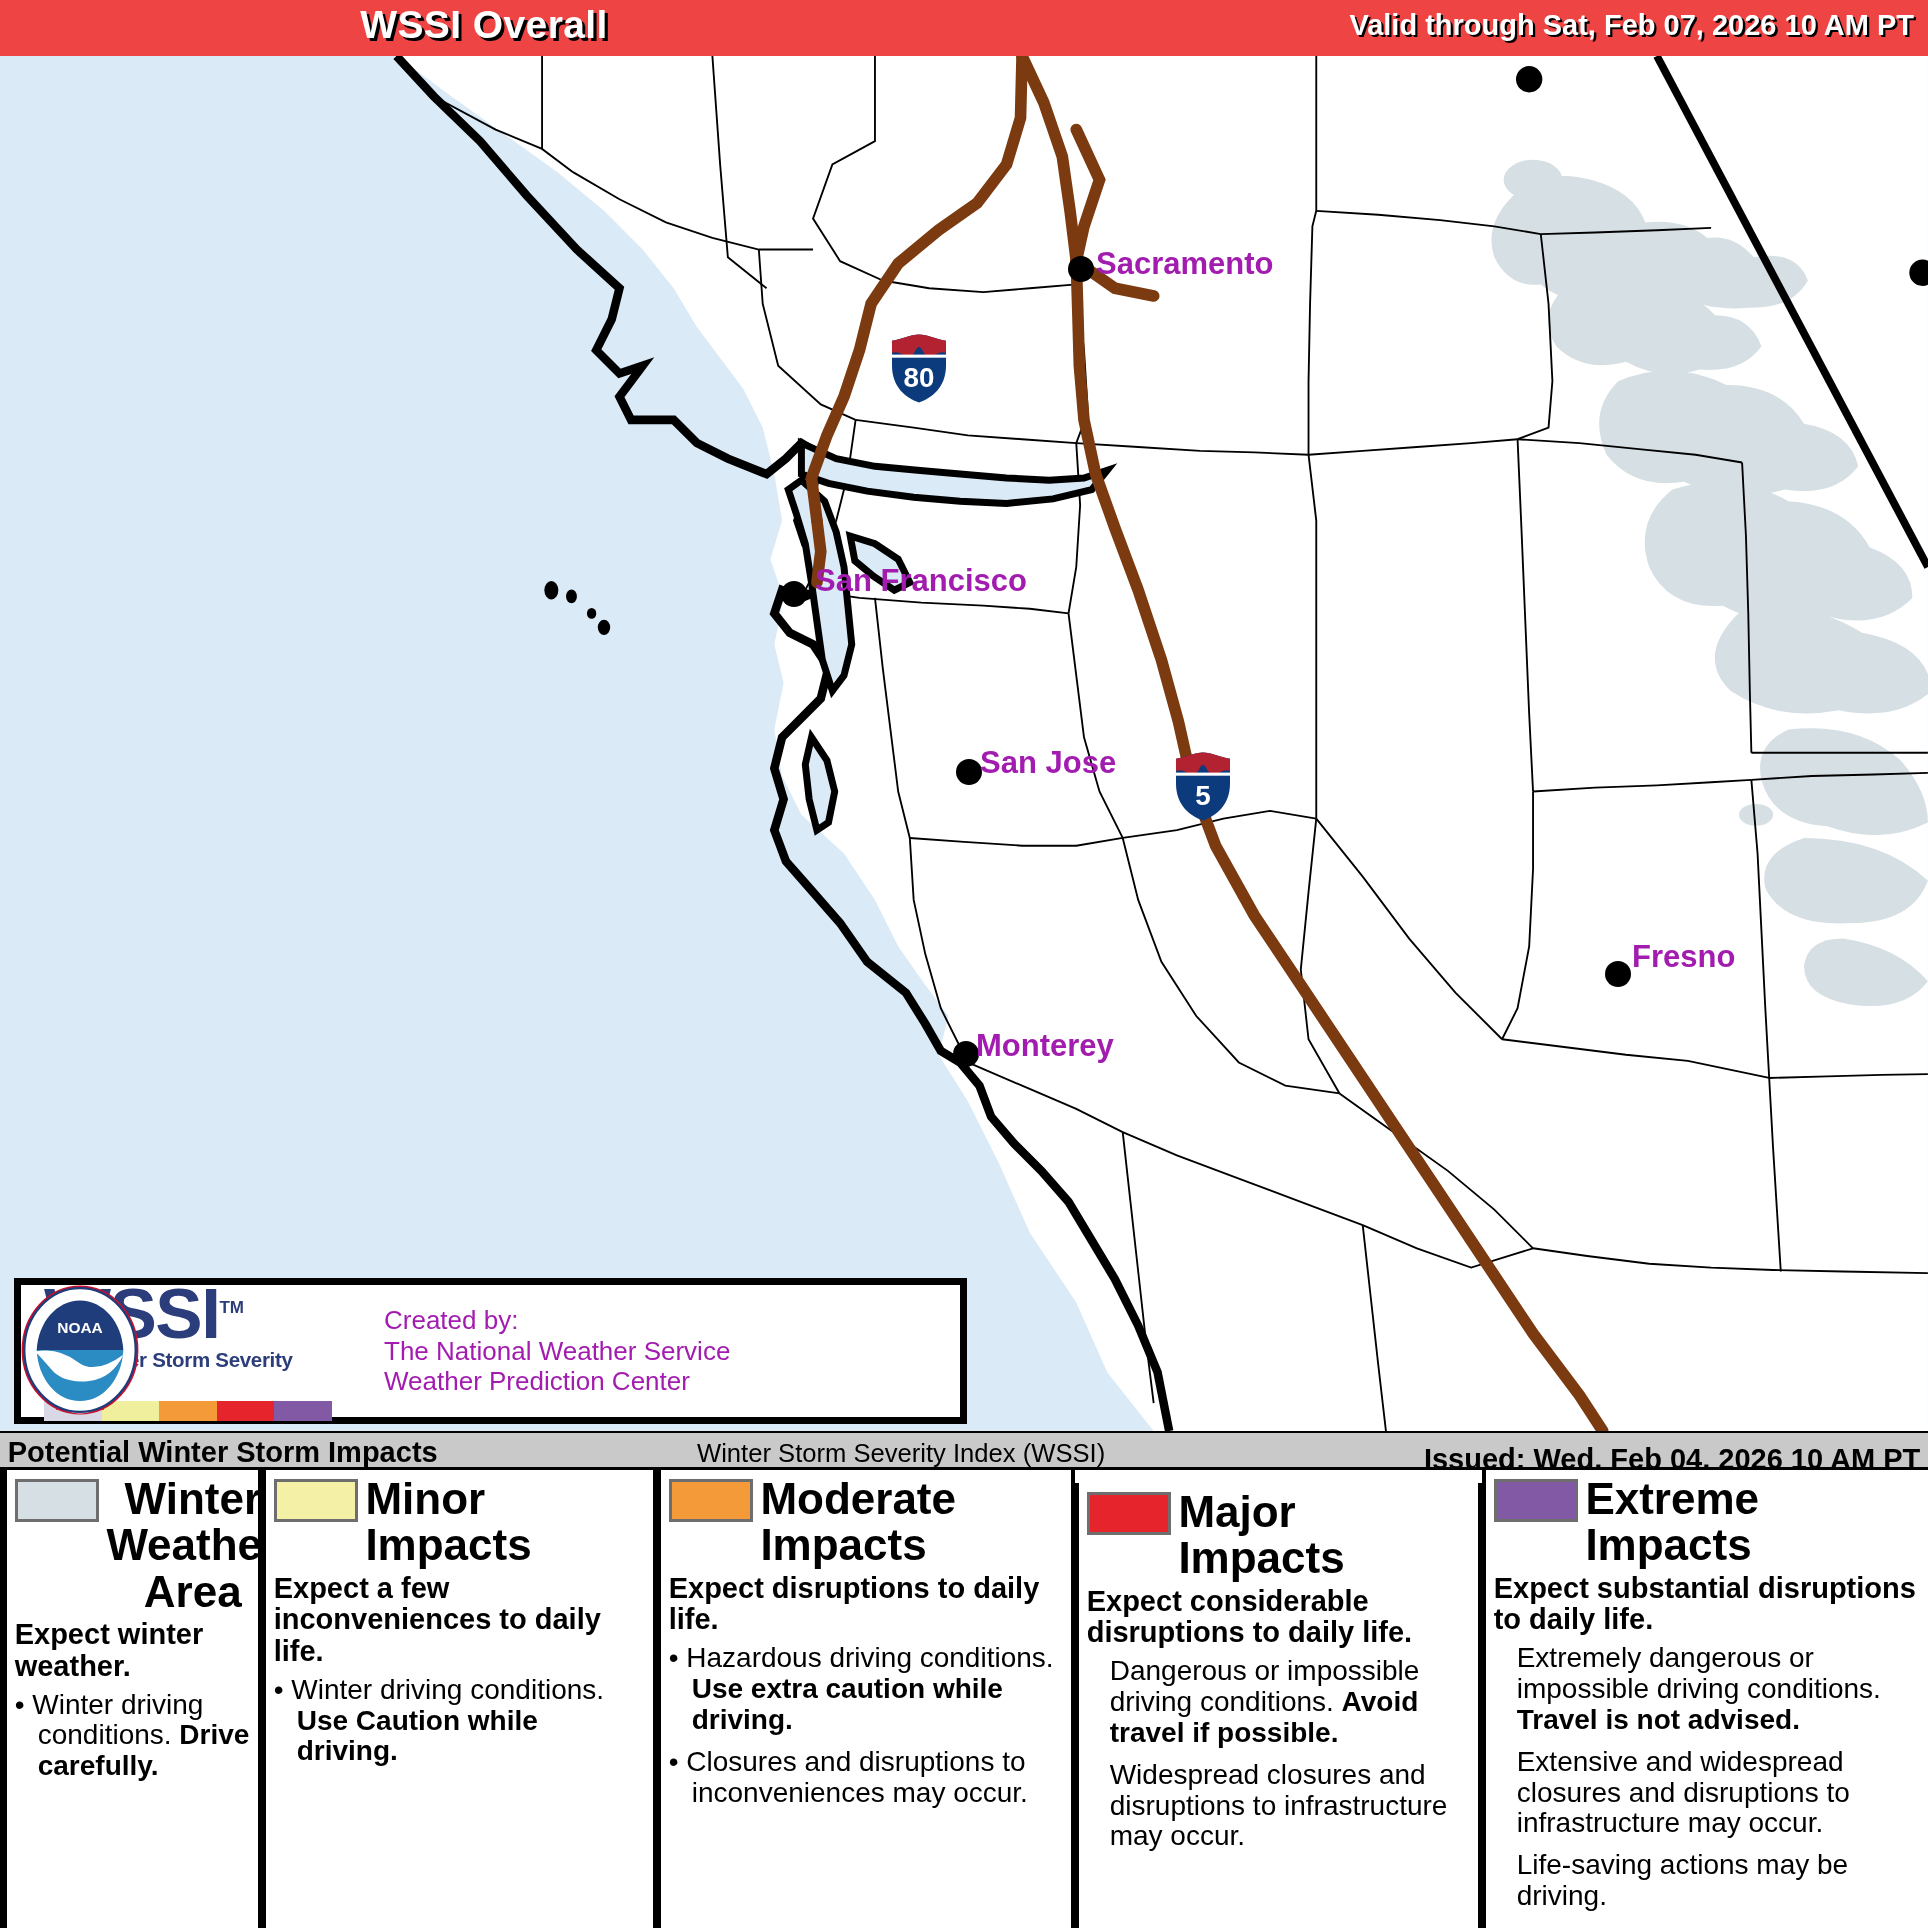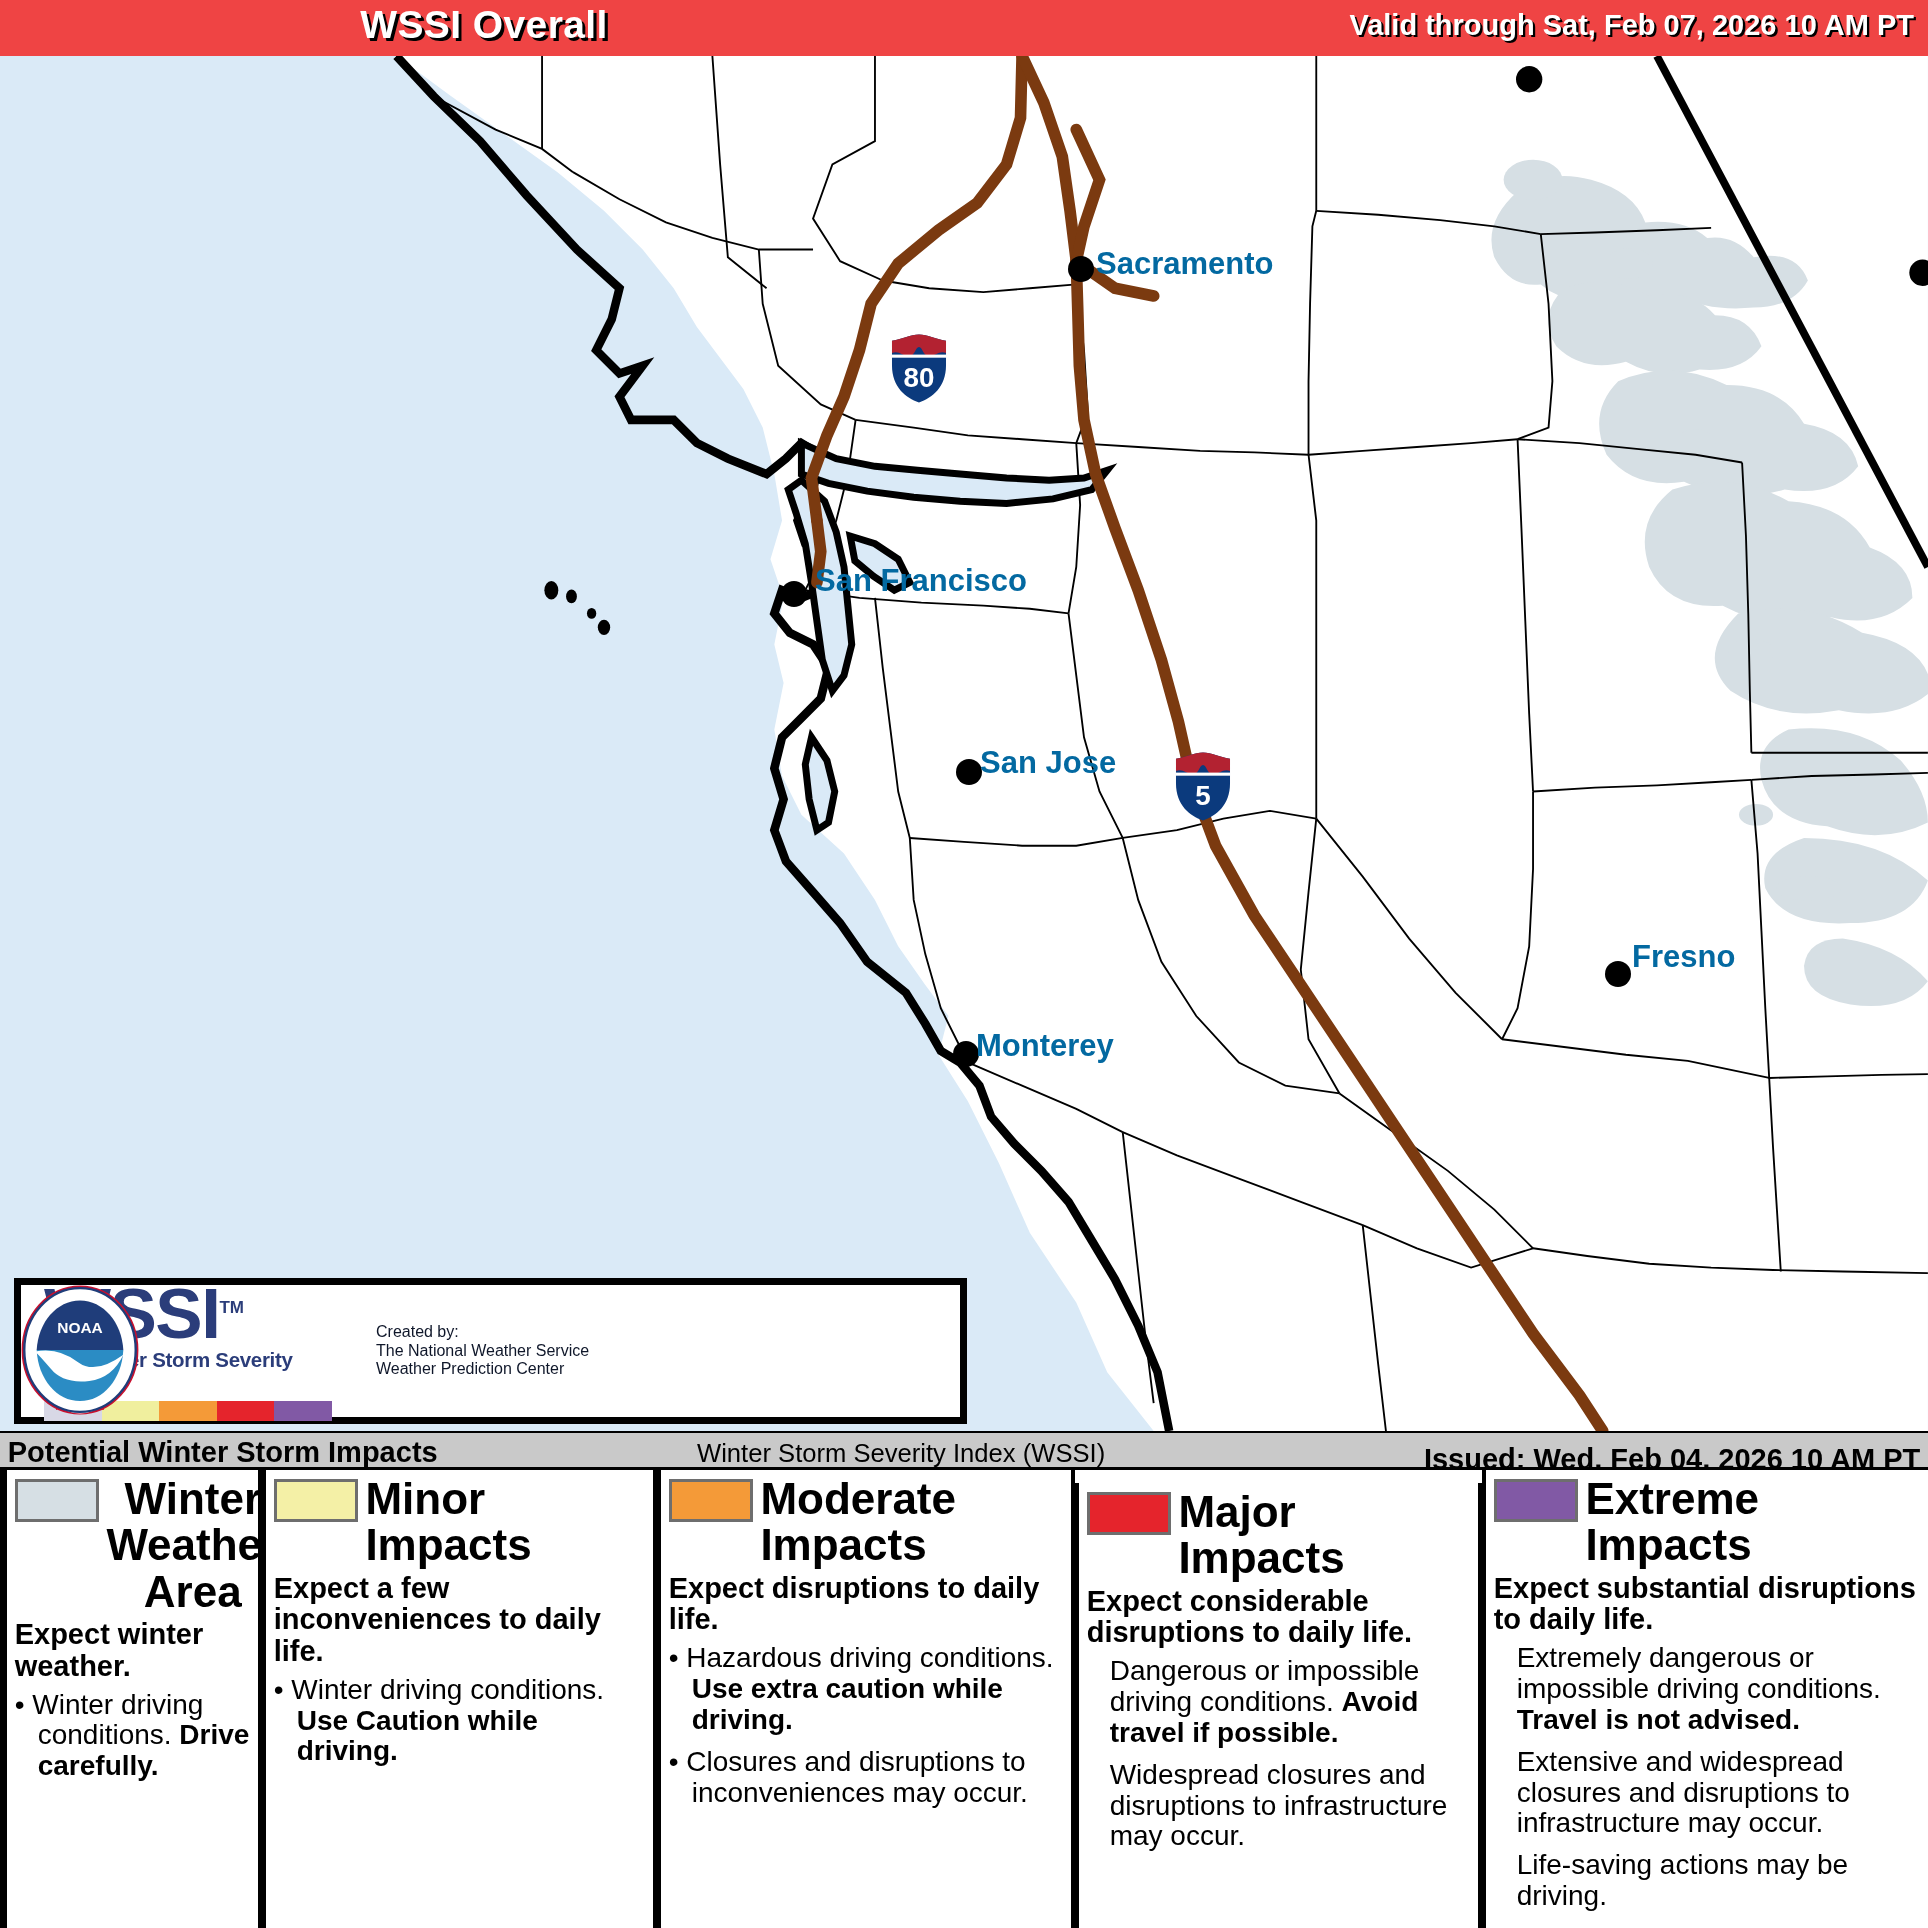--- a/index.html
+++ b/index.html
@@ -32,21 +32,21 @@
     background:#daeaf7;overflow:hidden;
   }
   .map svg{position:absolute;left:0;top:0;}
 
   .citylabel{
     position:absolute;font-size:31px;font-weight:bold;color:#fff;
     -webkit-text-stroke:5.4px #000;paint-order:stroke;
     white-space:nowrap;pointer-events:none;
   }
   .citylabel span{
-    position:absolute;left:0;top:0;color:#0369a1;-webkit-text-stroke:0;
+    position:absolute;left:0;top:0;color:#a21caf;-webkit-text-stroke:0;
   }
   .citydot{
     position:absolute;width:26px;height:26px;border-radius:50%;background:#000;
   }
 
   
   .shield{position:absolute;width:64px;height:71px;}
 
   
   .logobox{
@@ -61,21 +61,21 @@
   }
   .wssi-tm{font-size:17px;vertical-align:super;letter-spacing:0;}
   .wssi-sub{
     font-size:20.5px;font-weight:bold;color:#2b3d7a;margin-top:1.5px;letter-spacing:-0.3px;
   }
   .wssi-bar{display:flex;margin-top:4.6px;height:20px;width:288px;}
   .wssi-bar i{flex:1;display:block;}
 
   .seals{display:flex;align-items:center;gap:4.6px;margin-left:11px;}
   .created{
-    margin-left:26px;font-size:16px;line-height:1.18;color:#0f172a;
+    margin-left:34px;font-size:26px;line-height:1.18;color:#a21caf;
   }
 
   
   .graybar{
     position:absolute;left:0;top:1431px;width:1928px;height:39px;
     background:#c9c9c9;border-top:2.3px solid #000;border-bottom:3.9px solid #000;
     box-sizing:border-box;
   }
   .gb-left{position:absolute;left:7.7px;top:3.1px;font-size:29px;font-weight:bold;color:#000;}
   .gb-mid{position:absolute;left:697px;top:6.2px;font-size:25.6px;color:#000;}

